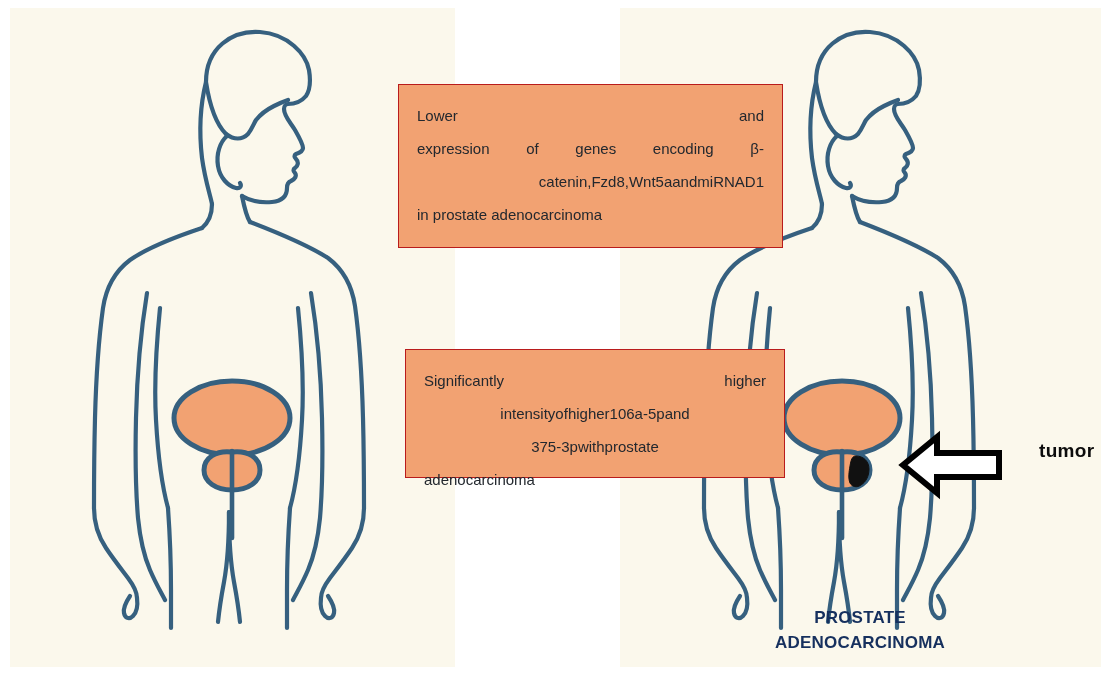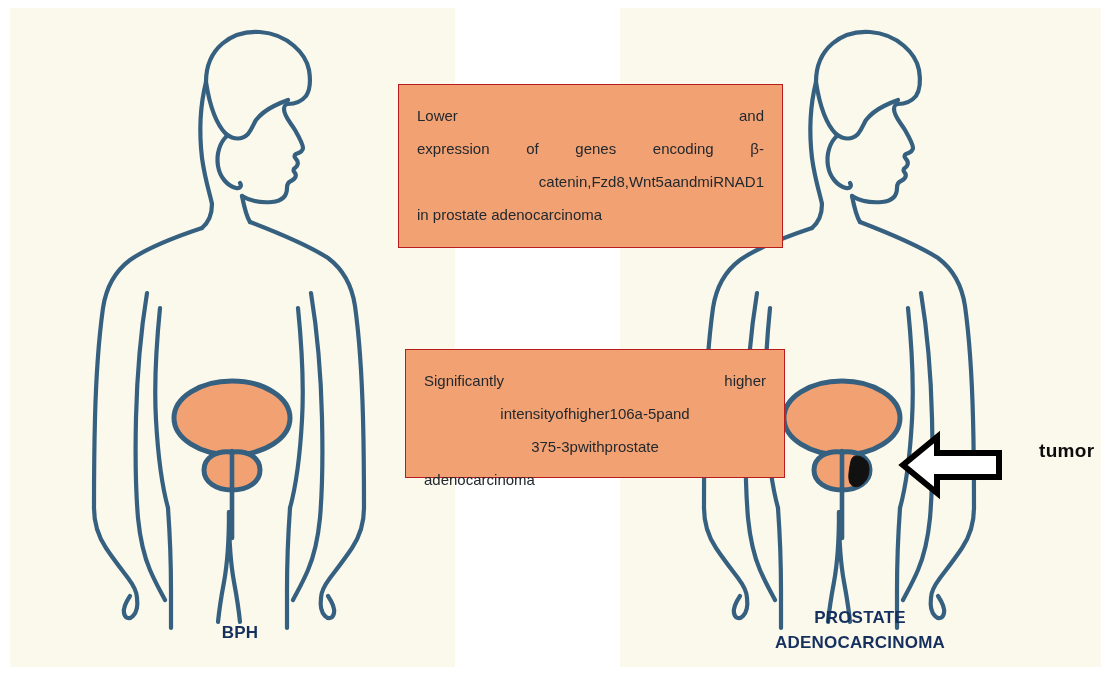--- a/index.html
+++ b/index.html
@@ -125,21 +125,20 @@
       <ellipse cx="222" cy="410" rx="58" ry="37" fill="#f2a272" stroke="#36607f" stroke-width="5"></ellipse>
 
       <path d="M222,444 C206,442 194,450 194,462 C194,474 206,482 222,482
                C238,482 250,474 250,462 C250,450 238,442 222,444 Z" fill="#f2a272" stroke="#36607f" stroke-width="5"></path>
 
       <path d="M222,443 L222,530" fill="none" stroke="#36607f" stroke-width="4.6" stroke-linecap="round"></path>
     </svg>
 
   </div>
 
-  <div class="caption" id="caption-left">BPH</div>
 
   <div class="panel" id="panel-right">
     <svg class="figure-svg" width="481" height="659" viewBox="0 0 481 659">
       <g fill="none" stroke="#36607f" stroke-width="4.2" stroke-linecap="round" stroke-linejoin="round">
 
         <path d="M196,74 C196,40 222,22 250,24 C278,26 296,46 299,62
                  C301,74 300,82 296,88 C291,94 284,96 278,96
                  C276,96 274,98 274,101
                  C274,108 280,114 285,122 C289,129 293,136 293,140
                  C293,143 289,145 286,146 C284,147 284,149 286,151

